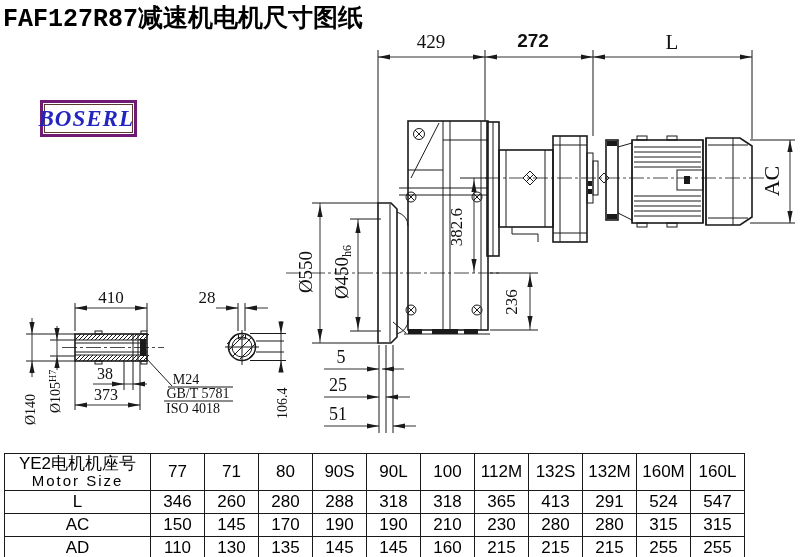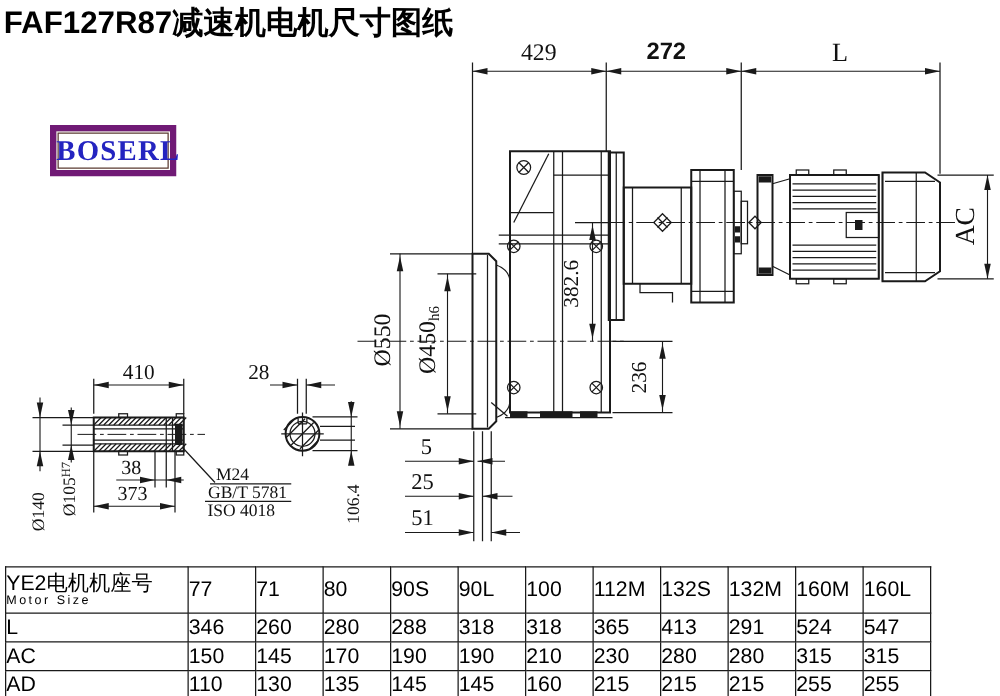--- a/index.html
+++ b/index.html
@@ -1,38 +1,38 @@
 <!DOCTYPE html>
 <html><head>
 <meta charset="utf-8">
 <style>
   html,body{margin:0;padding:0;background:#fff;}
   #canvas{position:relative;width:800px;height:557px;background:#ffffff;overflow:hidden;
           font-family:"Liberation Sans",sans-serif;color:#000;}
   #title{position:absolute;left:3px;top:1px;font-size:25px;font-weight:700;
-         letter-spacing:0px;color:#000;white-space:nowrap;}
+         letter-spacing:0px;color:#000;white-space:nowrap;font-family:Liberation Mono, monospace;}
   #logo{position:absolute;left:40px;top:100px;width:91px;height:31px;
-        border:5px solid #701a75;display:flex;align-items:center;justify-content:flex-start;
-        box-shadow:inset 0 0 0 1px #fff, inset 0 0 0 2px #5a3a30;}
+        border:3px solid #701a75;display:flex;align-items:center;justify-content:flex-end;
+        box-shadow:inset 0 0 0 1px #fff, inset 0 0 0 2px #5a3a30;font-style:italic;}
   #logo span{font-family:"Liberation Serif",serif;font-weight:700;font-size:23px;
         color:#2424c0;letter-spacing:1px;line-height:1;}
   svg text{font-family:"Liberation Serif",serif;fill:#111;}
   svg .sans{font-family:"Liberation Sans",sans-serif;font-weight:700;}
   .ol{fill:none;stroke:#1a1a1a;stroke-width:1.6;}
   .tl{fill:none;stroke:#1a1a1a;stroke-width:1;}
   .dl{fill:none;stroke:#1a1a1a;stroke-width:0.9;}
   .cl{fill:none;stroke:#1a1a1a;stroke-width:0.8;stroke-dasharray:15 3 3 3;}
   .ar{fill:#1a1a1a;stroke:none;}
   .fl{fill:#1a1a1a;stroke:none;}
   #spec-table{position:absolute;left:4px;top:453px;border-collapse:collapse;
         table-layout:fixed;font-size:17px;color:#000;}
-  #spec-table td{border:1.6px solid #1a1a1a;vertical-align:middle;
+  #spec-table td{border:1.6px solid #1a1a1a;text-align:center;vertical-align:middle;
         padding:0;height:22px;white-space:nowrap;overflow:hidden;margin-top:46px;}
   #spec-table td.hd{height:36px;line-height:1.05;}
-  #spec-table .en{font-size:10px;letter-spacing:2px;}
+  #spec-table .en{font-size:15px;letter-spacing:2px;}
 </style>
 </head>
 <body>
 
 <div id="canvas">
 
   <div id="title">FAF127R87减速机电机尺寸图纸</div>
 
   <div id="logo">
     <span>BOSERL</span>

